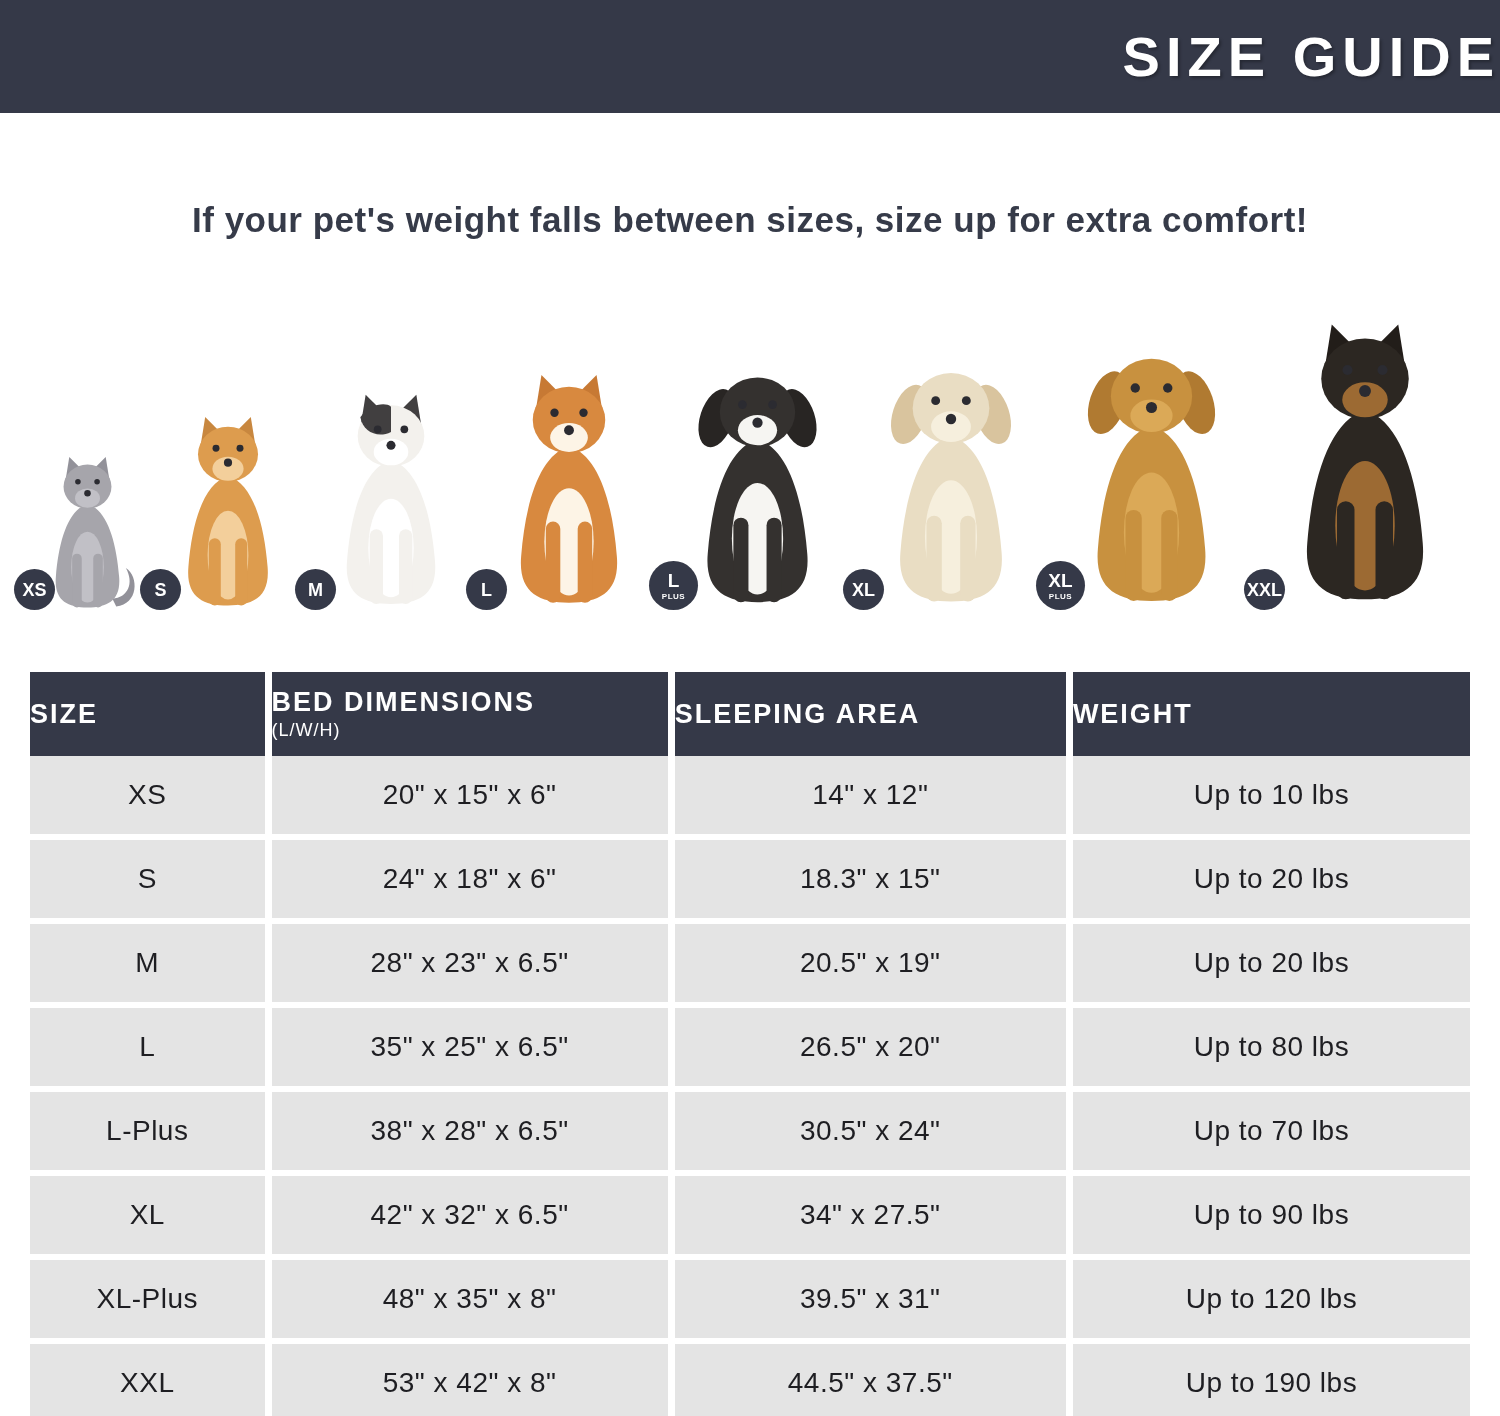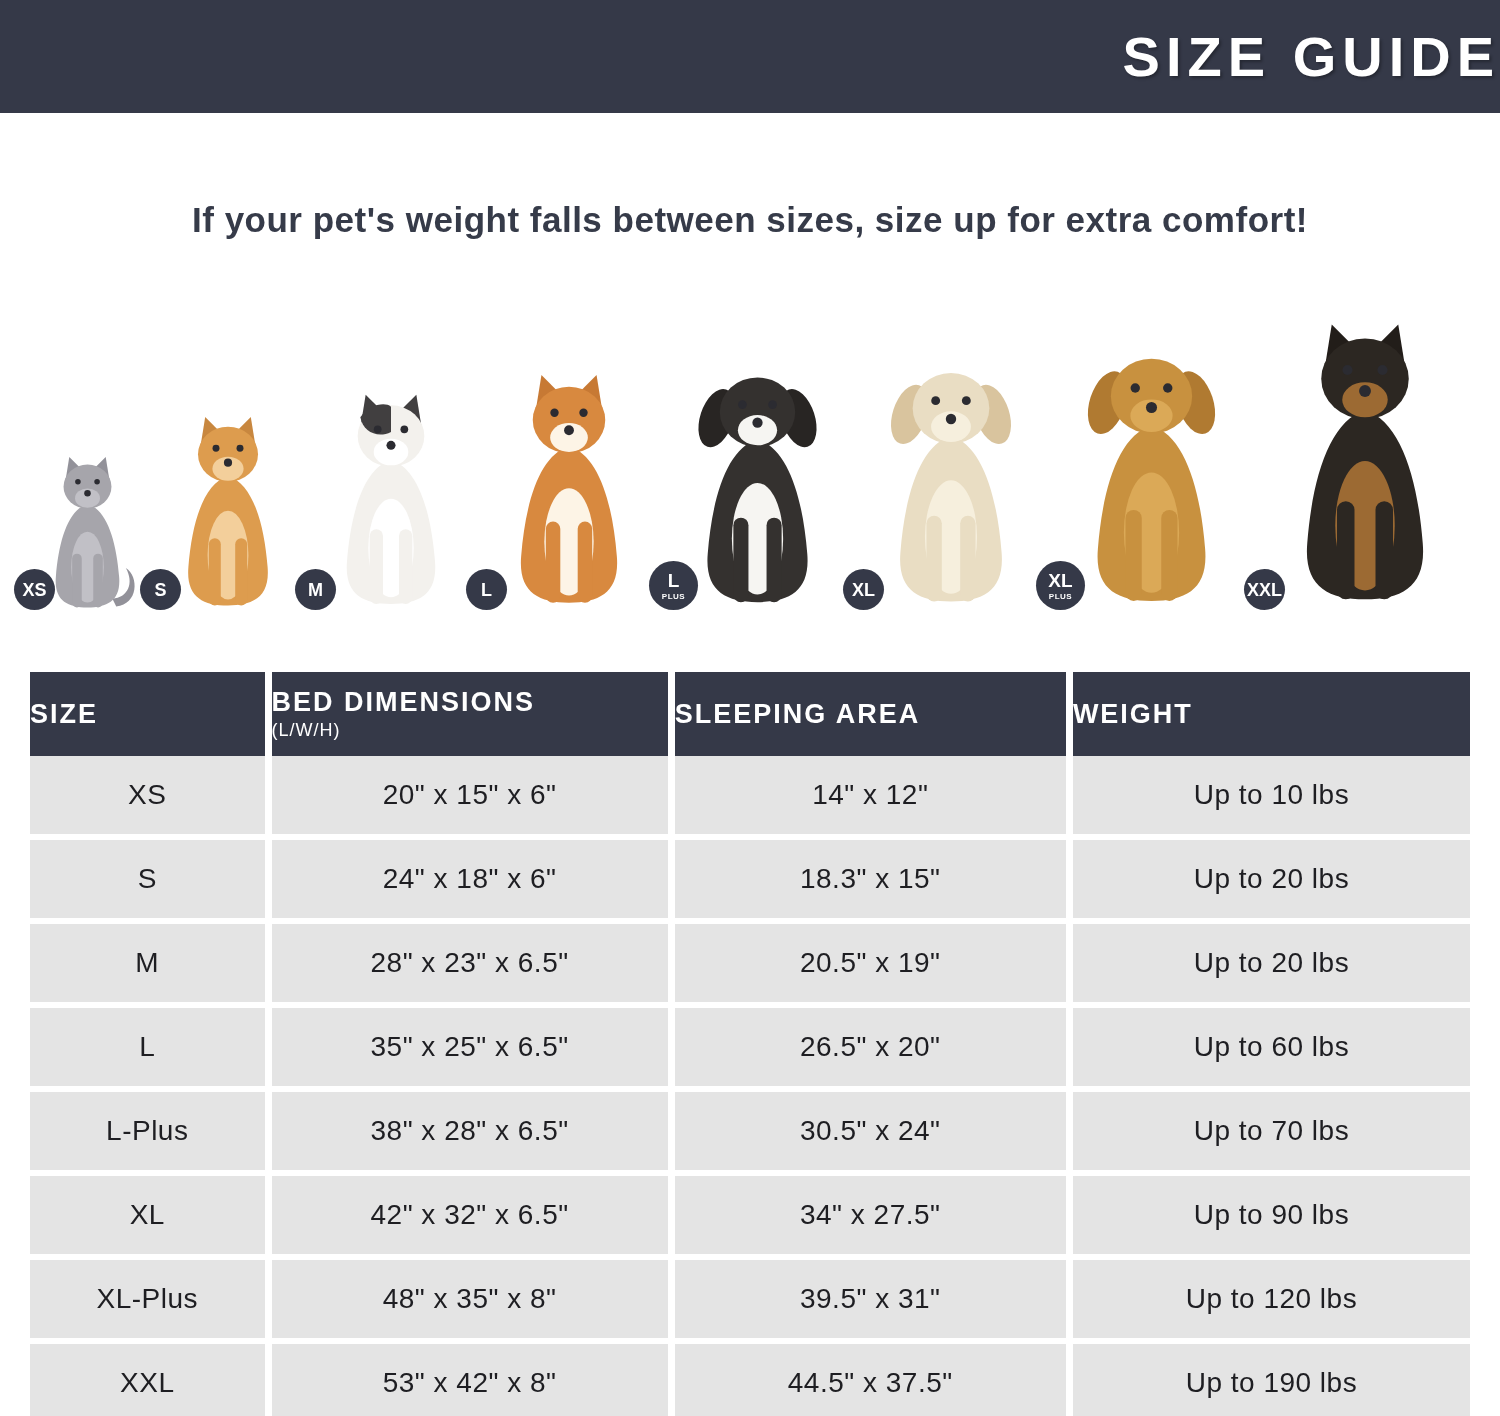--- a/index.html
+++ b/index.html
@@ -237,21 +237,21 @@
       <div class="t-row">
         <div class="td">M</div>
         <div class="td">28" x 23" x 6.5"</div>
         <div class="td">20.5" x 19"</div>
         <div class="td">Up to 20 lbs</div>
       </div>
       <div class="t-row">
         <div class="td">L</div>
         <div class="td">35" x 25" x 6.5"</div>
         <div class="td">26.5" x 20"</div>
-        <div class="td">Up to 60 lbs</div>
+        <div class="td">Up to 80 lbs</div>
       </div>
       <div class="t-row">
         <div class="td">L-Plus</div>
         <div class="td">38" x 28" x 6.5"</div>
         <div class="td">30.5" x 24"</div>
         <div class="td">Up to 70 lbs</div>
       </div>
       <div class="t-row">
         <div class="td">XL</div>
         <div class="td">42" x 32" x 6.5"</div>

